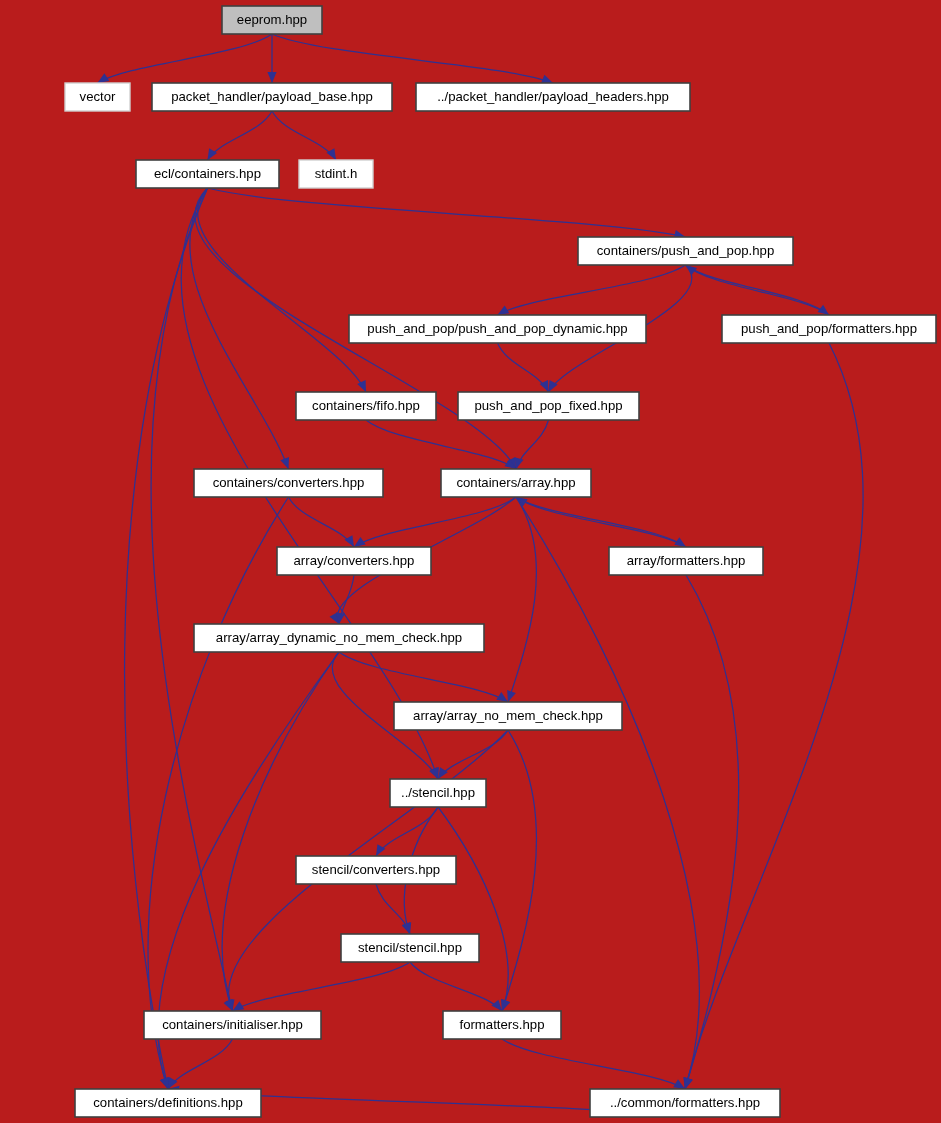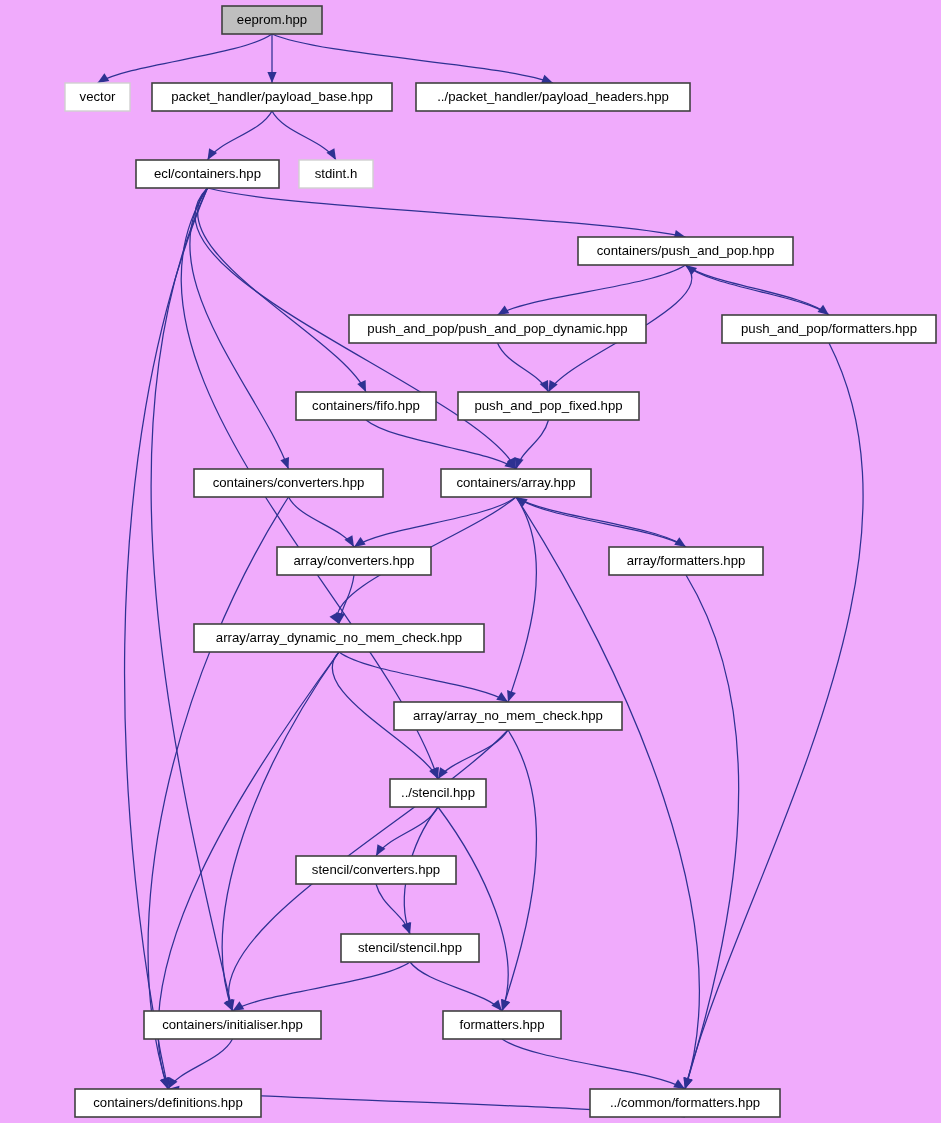--- a/index.html
+++ b/index.html
@@ -7,21 +7,21 @@
     padding: 0;
     background: #ffffff;
   }
   body {
     font-family: "Liberation Sans", sans-serif;
   }
   #graph-root {
     position: relative;
     width: 941px;
     height: 1123px;
-    background: #f0abfc;
+    background: #b91c1c;
     overflow: hidden;
   }
   svg#graph-svg {
     position: absolute;
     top: 0;
     left: 0;
     width: 941px;
     height: 1123px;
   }
   .node-rect {

